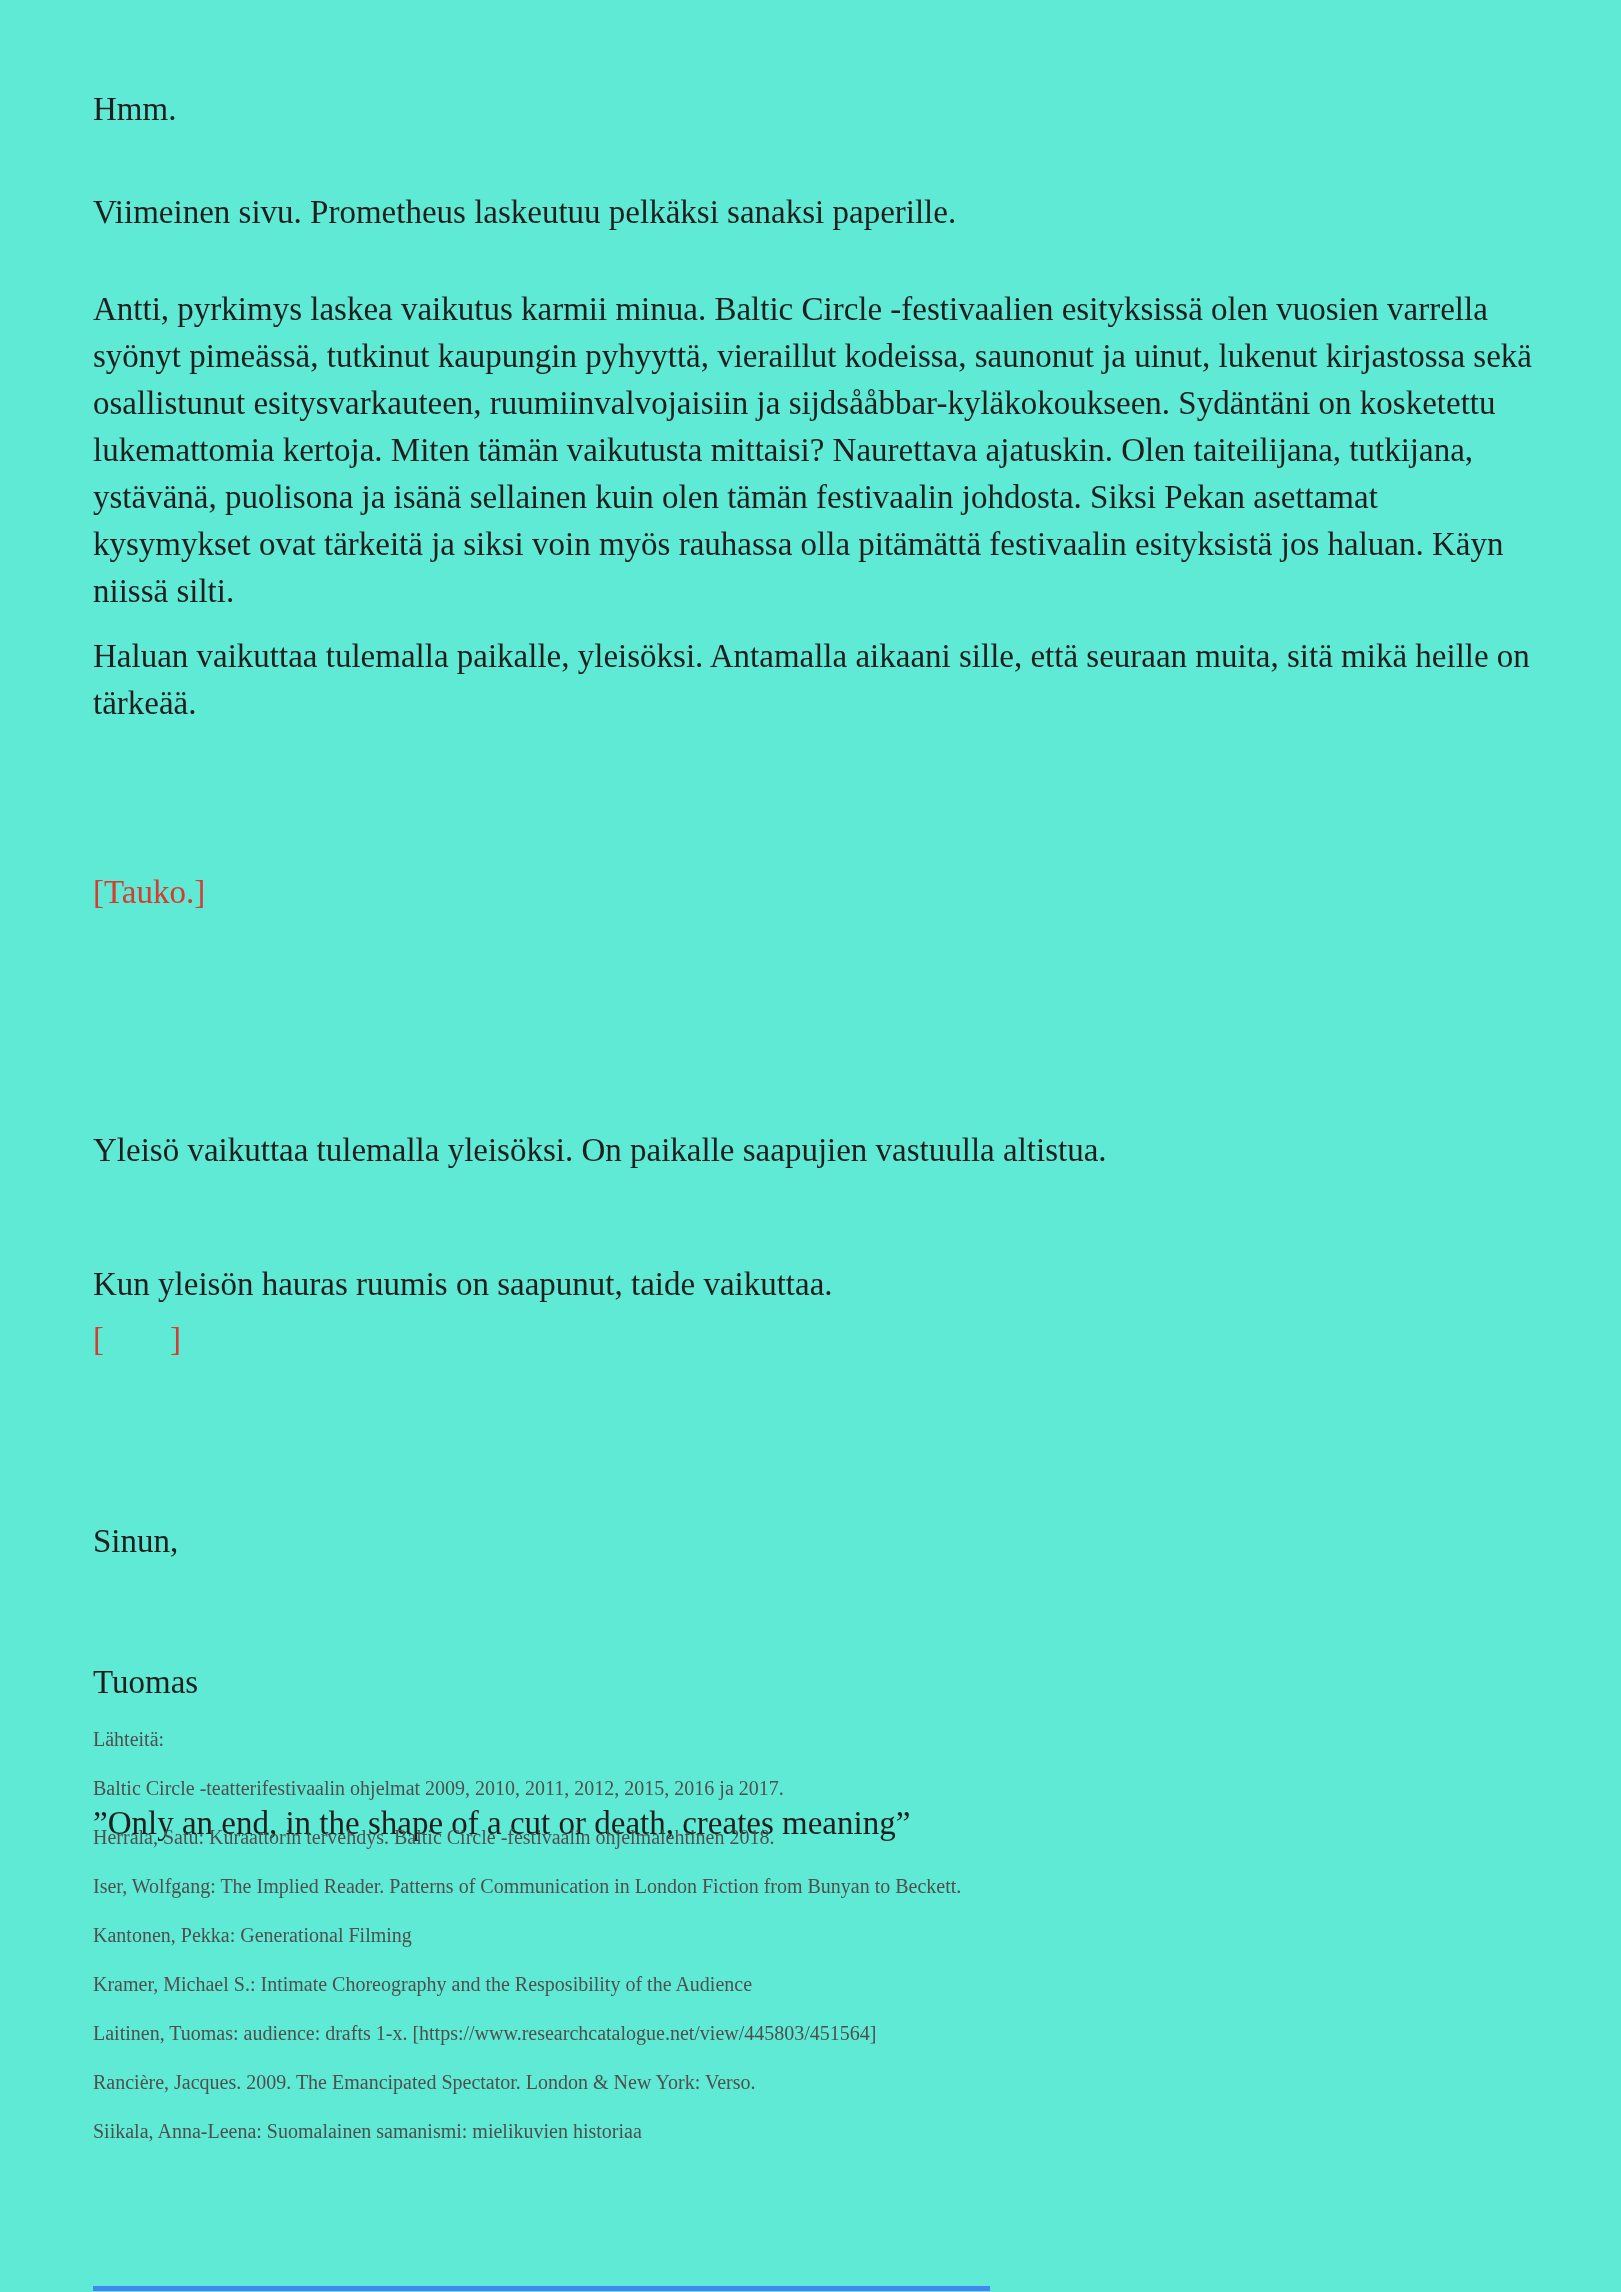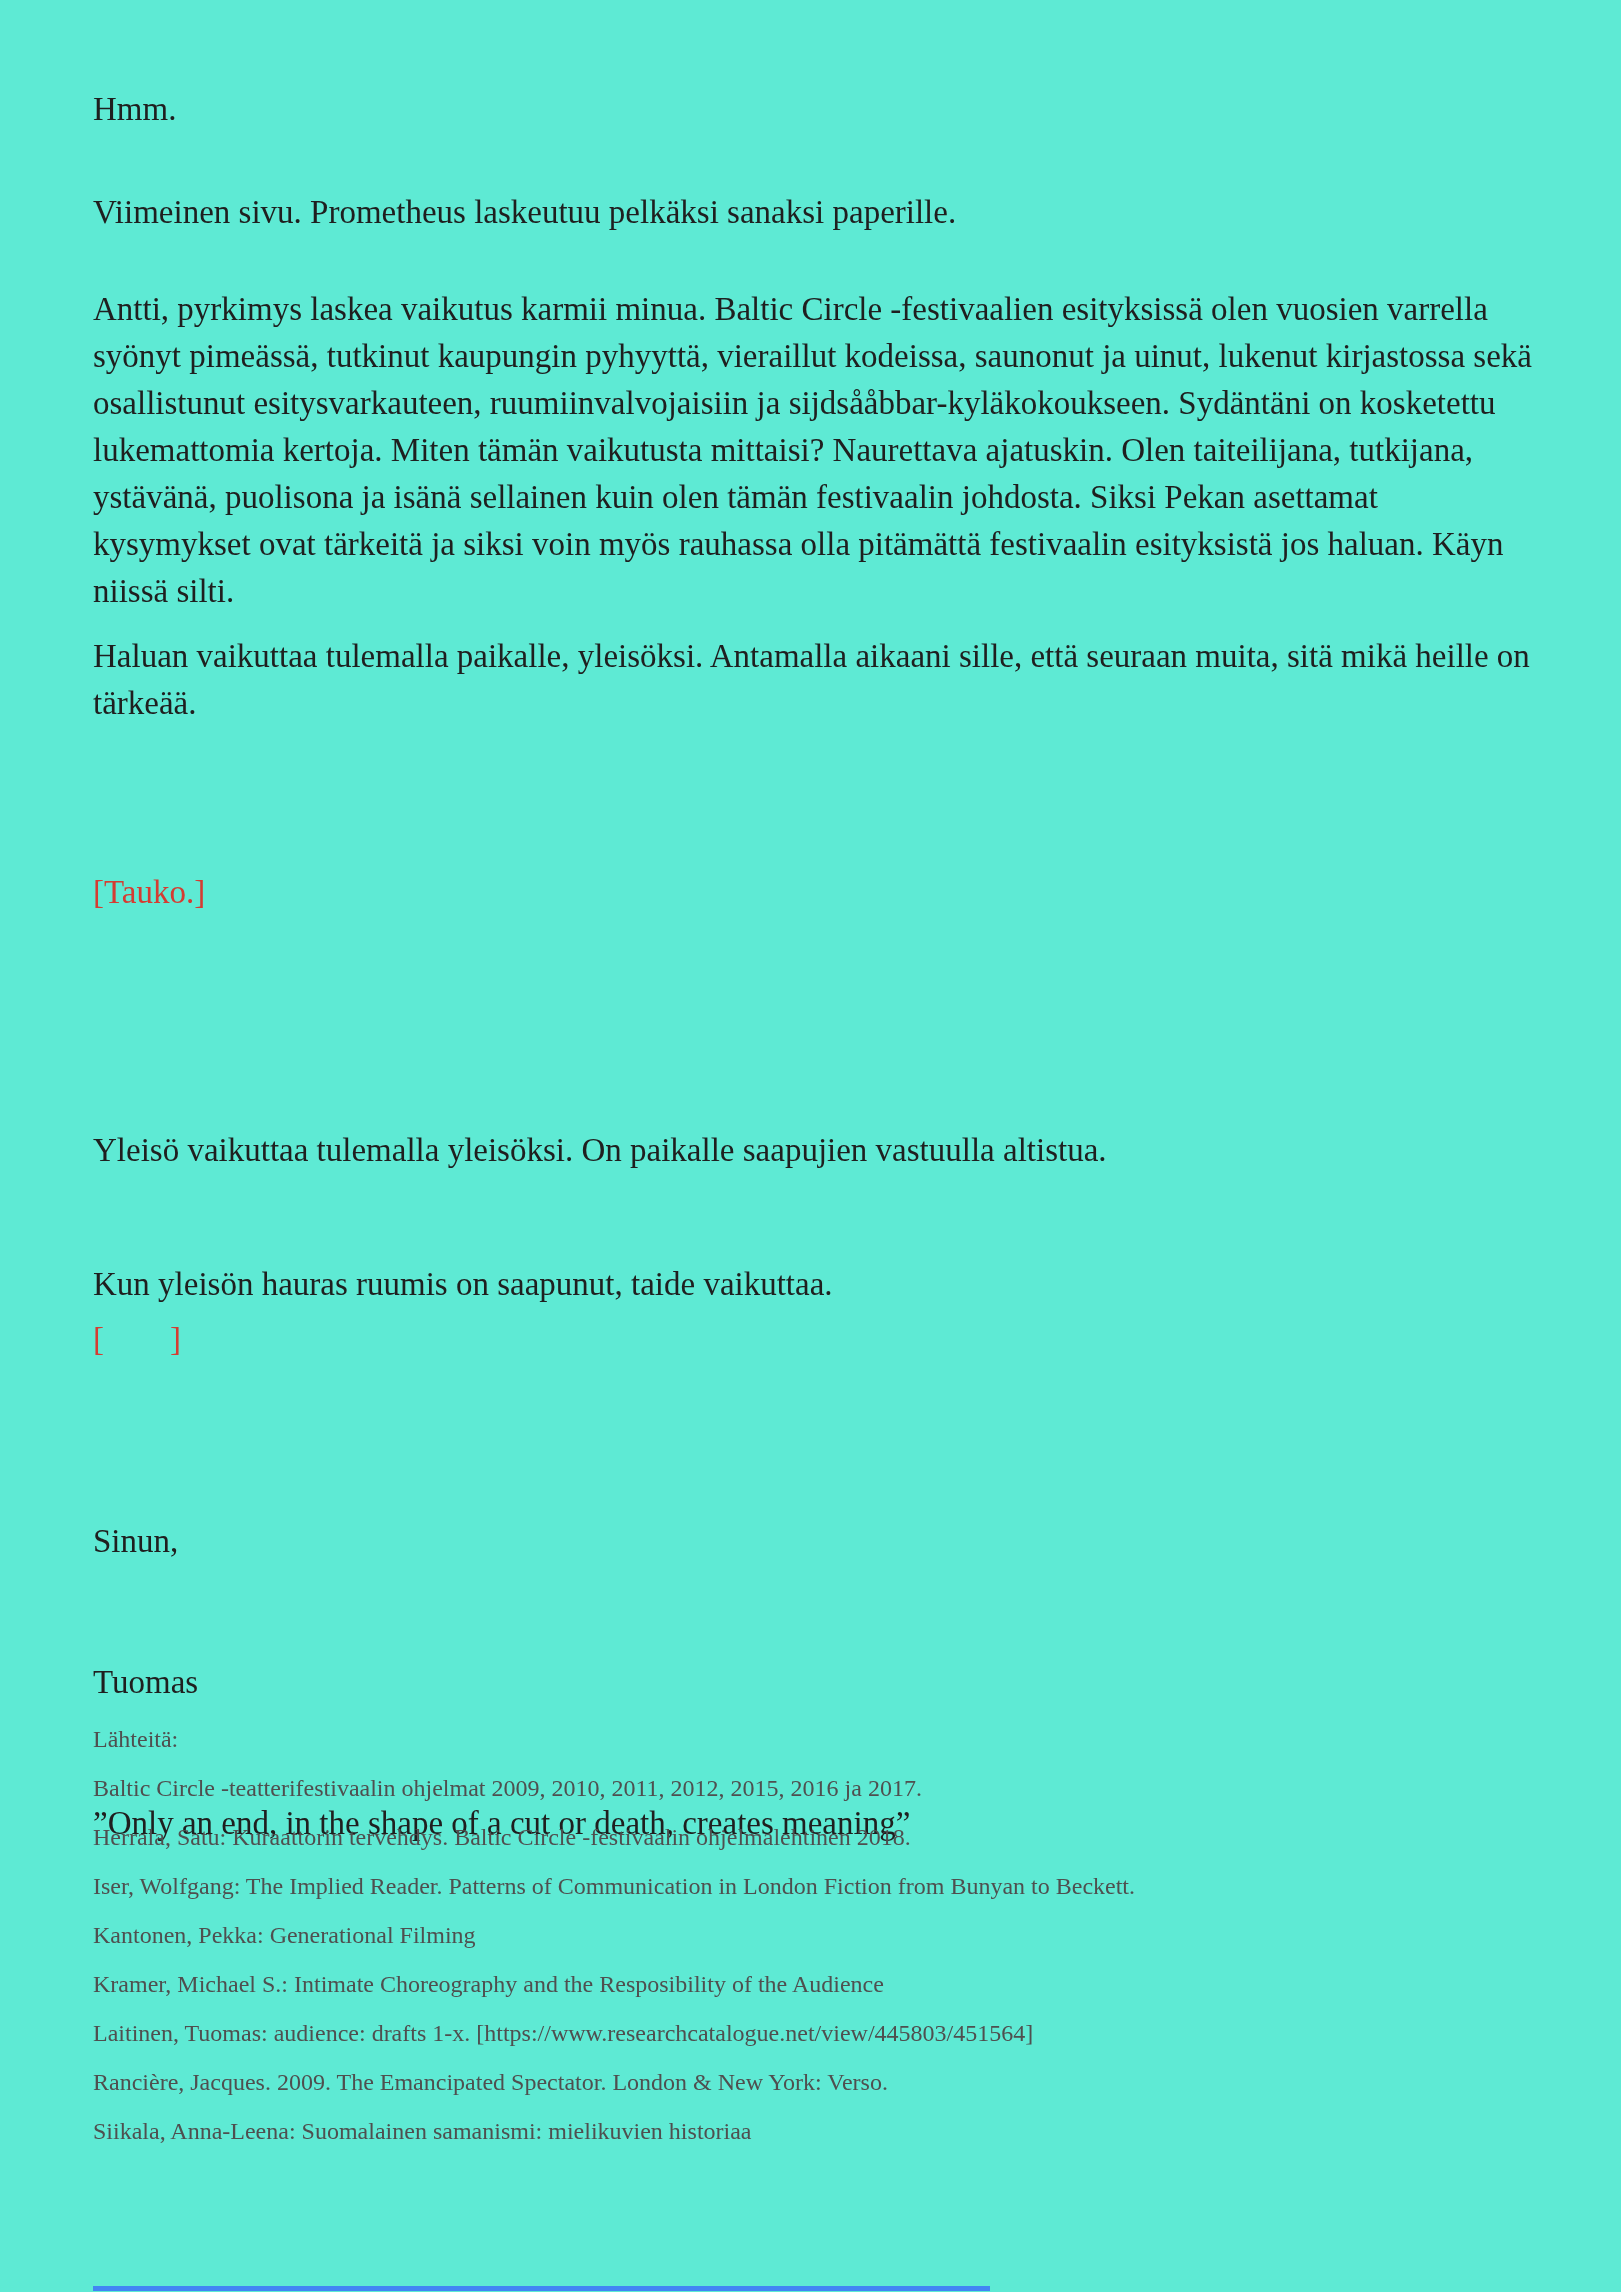--- a/index.html
+++ b/index.html
@@ -21,21 +21,21 @@
     text-align: left;
     white-space: pre-wrap;
   }
   .red { color: #d53c32; }
   .sig-line { height: 47px; }
   .quote-line { height: 47px; }
   .refs {
     position: absolute;
     left: 93px;
     width: 1446px;
-    font-size: 24px;
+    font-size: 20px;
     line-height: 49px;
     color: #4f4f4f;
   }
   .ref-line { height: 49px; white-space: nowrap; }
   .bottom-bar {
     position: absolute;
     left: 93px;
     bottom: 2px;
     width: 897px;
     height: 4.9px;

